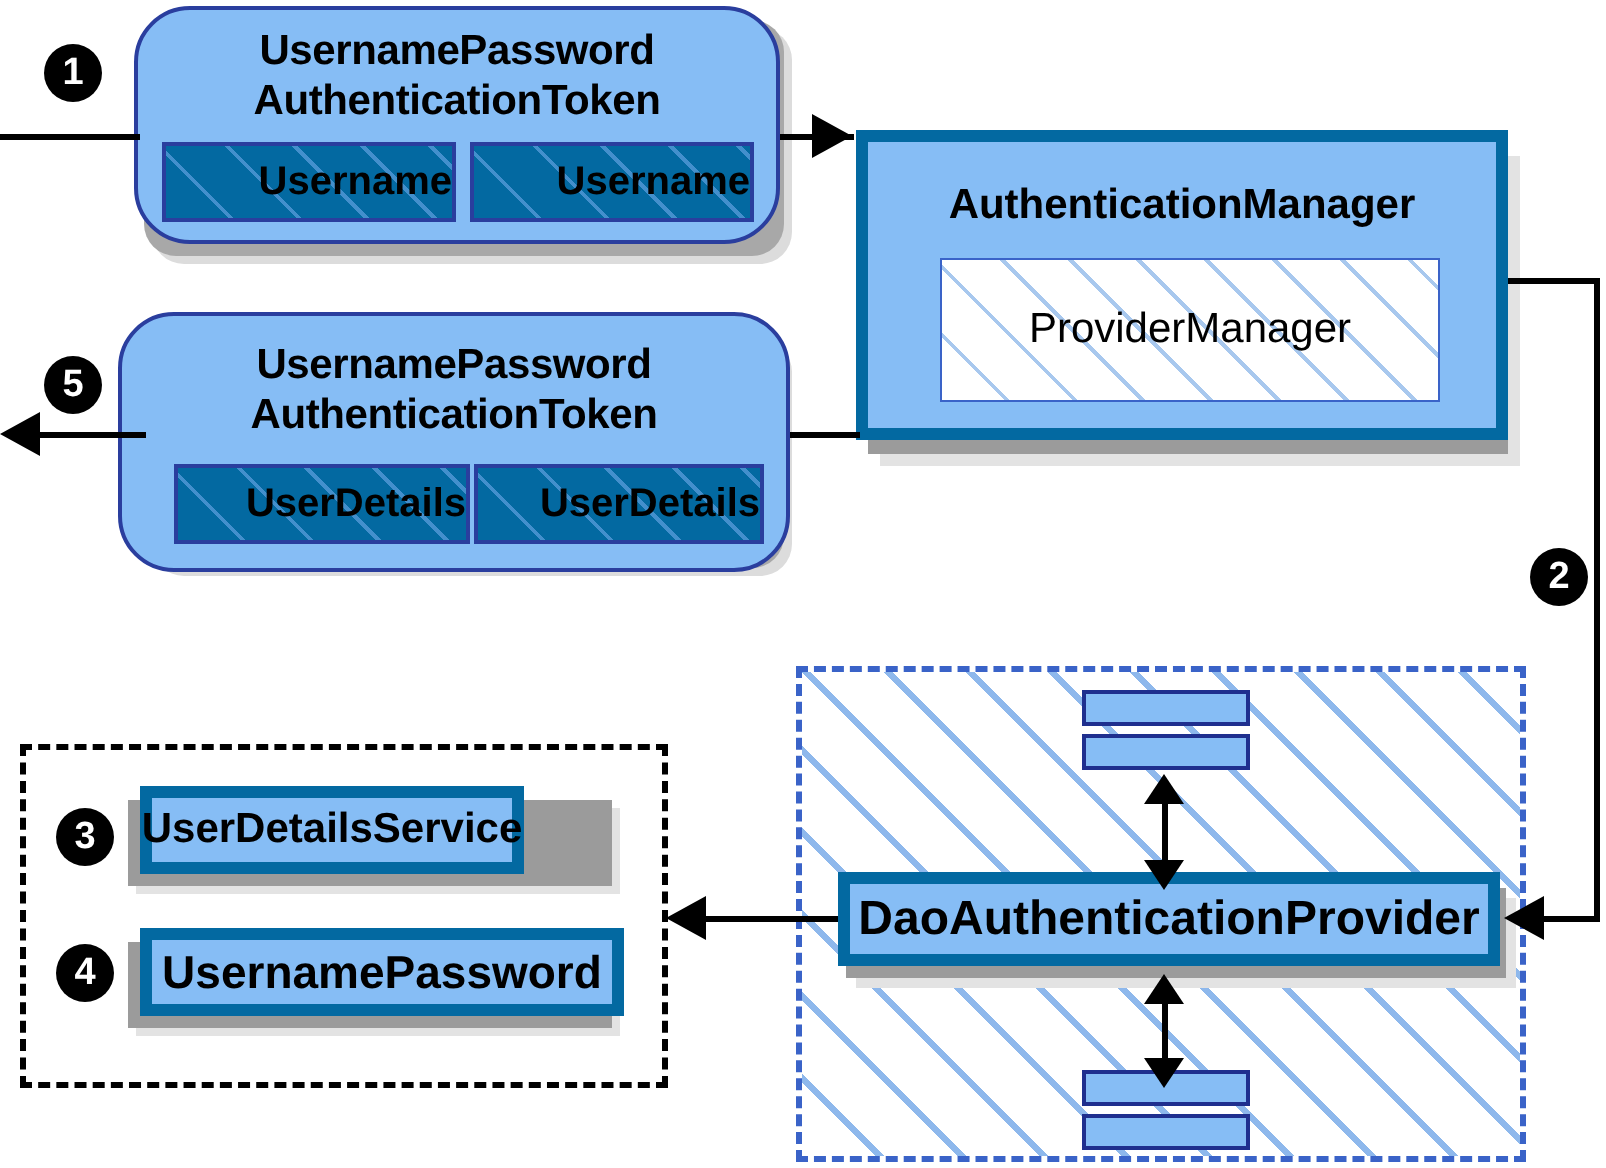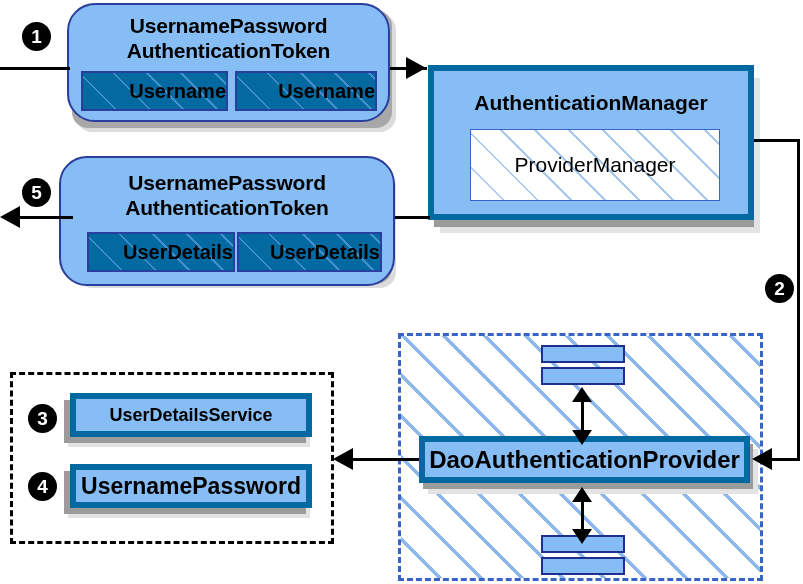--- a/index.html
+++ b/index.html
@@ -290,21 +290,21 @@
   <div class="hline" style="left:352px;top:458px;width:67px;"></div>
   <div class="arrow-l" style="left:333px;top:448px;"></div>
 
   <div class="dashbox-black" style="left:10px;top:372px;width:324px;height:172px;"></div>
 
   <div class="marker" style="left:28px;top:404px;">3</div>
   <div class="marker" style="left:28px;top:472px;">4</div>
 
   <div class="shadow-light" style="left:68px;top:404px;width:242px;height:43px;"></div>
   <div class="shadow-dark" style="left:64px;top:400px;width:242px;height:43px;"></div>
-  <div class="bluebox abs" style="left:70px;top:393px;width:242px;height:44px;font-size:18px;">
+  <div class="bluebox abs" style="left:70px;top:393px;width:192px;height:44px;font-size:21px;">
     <span>UserDetailsService</span>
   </div>
 
   <div class="shadow-light" style="left:68px;top:475px;width:242px;height:43px;"></div>
   <div class="shadow-dark" style="left:64px;top:471px;width:242px;height:43px;"></div>
   <div class="bluebox abs" style="left:70px;top:464px;width:242px;height:44px;font-size:23px;">
     <span>UsernamePassword</span>
   </div>
 
 </div>

